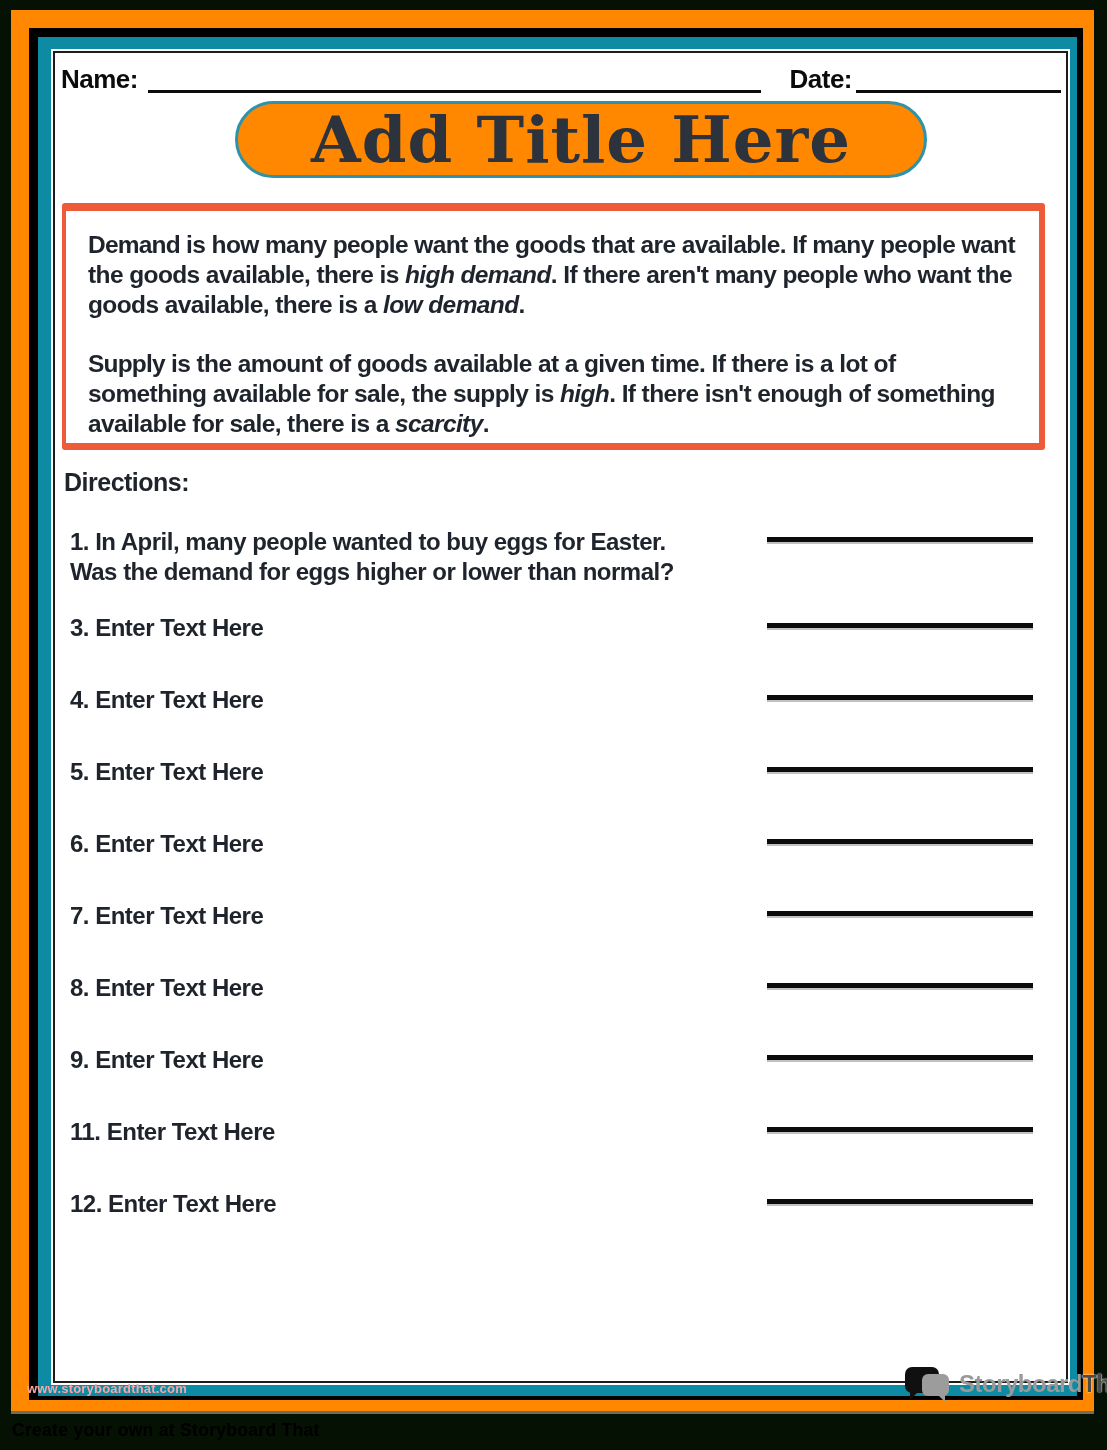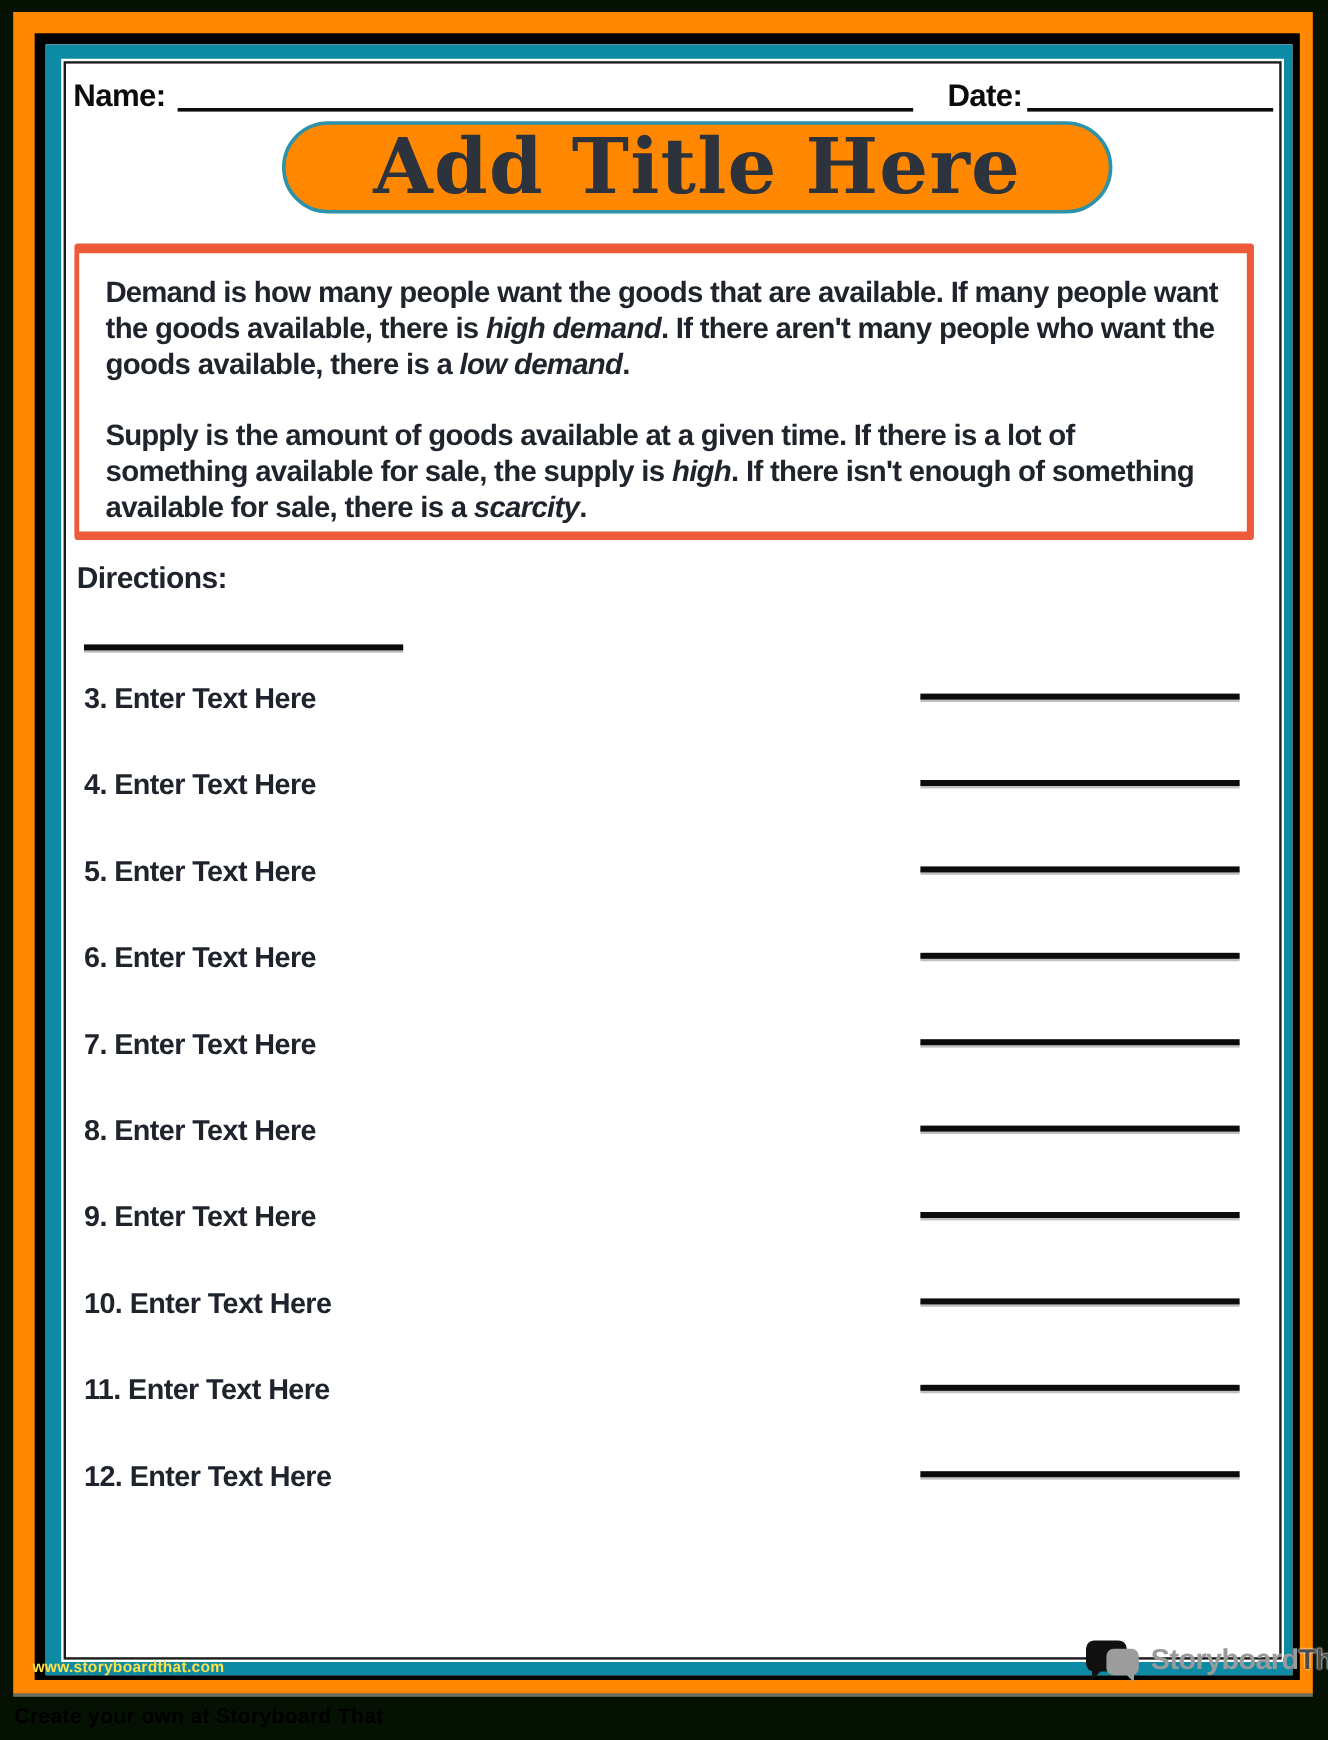--- a/index.html
+++ b/index.html
@@ -51,21 +51,21 @@
            margin-bottom:42px; }
   .q-row.first { margin-bottom:26px; }
   .q-text { font-size:24px; line-height:30px; font-weight:700;
             letter-spacing:-0.5px; color:#1f242c; white-space:pre-line;
             max-width:680px; }
   .q-line { flex:0 0 266px; height:5px; background:#0b0b0b; margin-top:10px;
             box-shadow:0 2px 0 rgba(140,140,140,0.55); }
 
   
   .site-url { position:absolute; left:27px; top:1381px; z-index:5;
-              font-size:13px; font-weight:700; color:#fde047; letter-spacing:0.2px; }
+              font-size:13px; font-weight:700; color:#fca5a5; letter-spacing:0.2px; }
   .create-line { position:absolute; left:12px; top:1420px; z-index:5;
                  font-size:17.5px; font-weight:700; color:#000000; letter-spacing:0.3px; }
 
   .logo { position:absolute; left:905px; top:1367px; z-index:6;
           display:flex; align-items:center; }
   .bubble-wrap { position:relative; width:52px; height:34px; }
   .bubble-dark { position:absolute; left:0; top:0; width:34px; height:26px;
                  background:#101010; border-radius:7px; }
   .bubble-dark::after { content:""; position:absolute; left:5px; bottom:-7px;
                         border:5px solid transparent; border-top-color:#101010;
@@ -101,20 +101,22 @@
 
           <div class="def-box">
             <p><span class="term">Demand</span><span> is how many people want the goods that are available. If many people want the goods available, there is </span><span class="it">high demand</span><span>. If there aren't many people who want the goods available, there is a </span><span class="it">low demand</span><span>.</span></p>
             <p><span class="term">Supply</span><span> is the amount of goods available at a given time. If there is a lot of something available for sale, the supply is </span><span class="it">high</span><span>. If there isn't enough of something available for sale, there is a </span><span class="it">scarcity</span><span>.</span></p>
           </div>
 
           <div class="directions">Directions:</div>
 
           <div class="q-list">
               <div class="q-row first">
+    <div class="q-text">1. In April, many people wanted to buy eggs for Easter.
+Was the demand for eggs higher or lower than normal?</div>
     <div class="q-line"></div>
   </div>
               <div class="q-row">
     <div class="q-text">3. Enter Text Here</div>
     <div class="q-line"></div>
   </div>
               <div class="q-row">
     <div class="q-text">4. Enter Text Here</div>
     <div class="q-line"></div>
   </div>
@@ -132,24 +134,20 @@
   </div>
               <div class="q-row">
     <div class="q-text">8. Enter Text Here</div>
     <div class="q-line"></div>
   </div>
               <div class="q-row">
     <div class="q-text">9. Enter Text Here</div>
     <div class="q-line"></div>
   </div>
               <div class="q-row">
-    <div class="q-text">10. Enter Text Here</div>
-    <div class="q-line"></div>
-  </div>
-              <div class="q-row">
     <div class="q-text">11. Enter Text Here</div>
     <div class="q-line"></div>
   </div>
               <div class="q-row">
     <div class="q-text">12. Enter Text Here</div>
     <div class="q-line"></div>
   </div>
             </div>
 
         </div>

